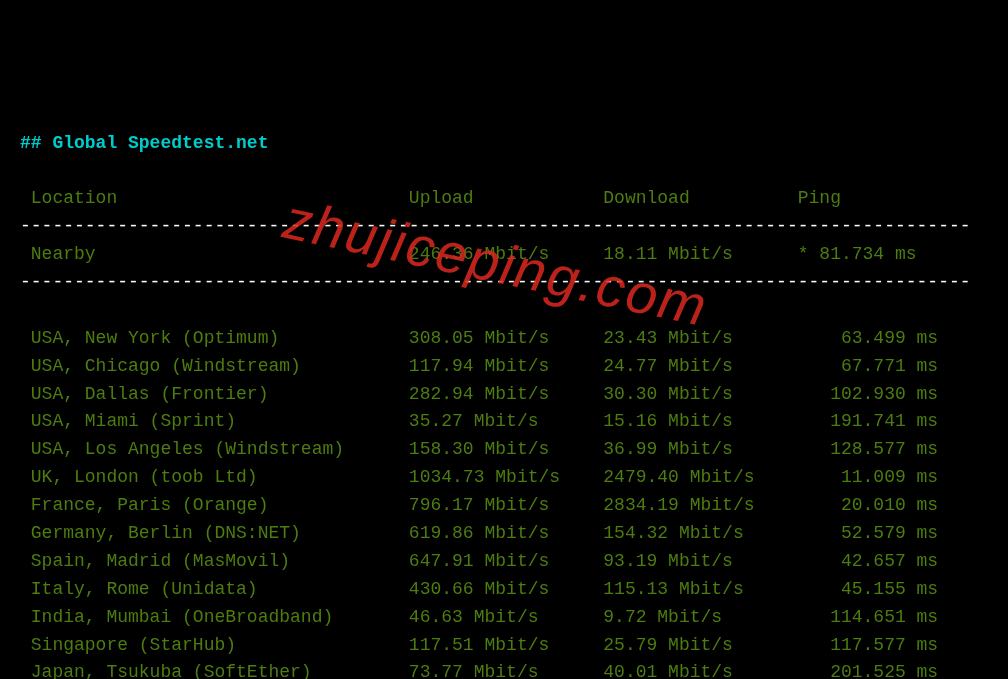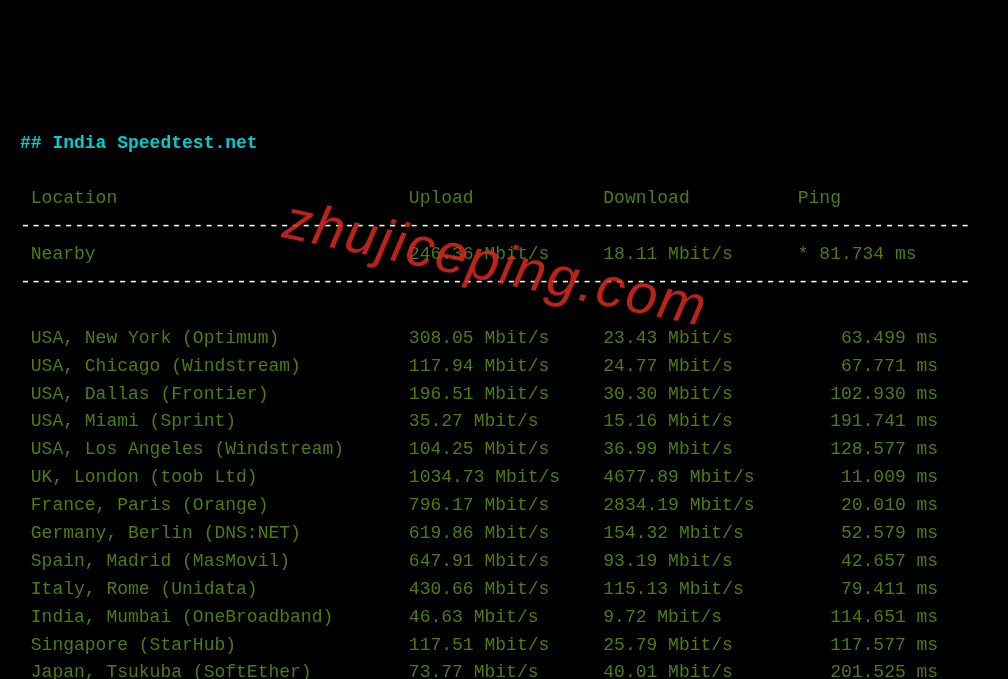--- a/index.html
+++ b/index.html
@@ -36,37 +36,37 @@
       transform: rotate(12deg);
       pointer-events: none;
       letter-spacing: 2px;
     }
   </style>
 </head>
 <body>
 
 
 
-<div id="terminal"><span class="title">## India Speedtest.net</span>
+<div id="terminal"><span class="title">## Global Speedtest.net</span>
 
 <span class="row"> Location                           Upload            Download          Ping</span>
 <span class="separator">----------------------------------------------------------------------------------------</span>
 <span class="row"> Nearby                             246.36 Mbit/s     18.11 Mbit/s      * 81.734 ms</span>
 <span class="separator">----------------------------------------------------------------------------------------</span>
 
 <span class="row"> USA, New York (Optimum)            308.05 Mbit/s     23.43 Mbit/s          63.499 ms</span>
 <span class="row"> USA, Chicago (Windstream)          117.94 Mbit/s     24.77 Mbit/s          67.771 ms</span>
-<span class="row"> USA, Dallas (Frontier)             196.51 Mbit/s     30.30 Mbit/s         102.930 ms</span>
+<span class="row"> USA, Dallas (Frontier)             282.94 Mbit/s     30.30 Mbit/s         102.930 ms</span>
 <span class="row"> USA, Miami (Sprint)                35.27 Mbit/s      15.16 Mbit/s         191.741 ms</span>
-<span class="row"> USA, Los Angeles (Windstream)      104.25 Mbit/s     36.99 Mbit/s         128.577 ms</span>
-<span class="row"> UK, London (toob Ltd)              1034.73 Mbit/s    4677.89 Mbit/s        11.009 ms</span>
+<span class="row"> USA, Los Angeles (Windstream)      158.30 Mbit/s     36.99 Mbit/s         128.577 ms</span>
+<span class="row"> UK, London (toob Ltd)              1034.73 Mbit/s    2479.40 Mbit/s        11.009 ms</span>
 <span class="row"> France, Paris (Orange)             796.17 Mbit/s     2834.19 Mbit/s        20.010 ms</span>
 <span class="row"> Germany, Berlin (DNS:NET)          619.86 Mbit/s     154.32 Mbit/s         52.579 ms</span>
 <span class="row"> Spain, Madrid (MasMovil)           647.91 Mbit/s     93.19 Mbit/s          42.657 ms</span>
-<span class="row"> Italy, Rome (Unidata)              430.66 Mbit/s     115.13 Mbit/s         79.411 ms</span>
+<span class="row"> Italy, Rome (Unidata)              430.66 Mbit/s     115.13 Mbit/s         45.155 ms</span>
 <span class="row"> India, Mumbai (OneBroadband)       46.63 Mbit/s      9.72 Mbit/s          114.651 ms</span>
 <span class="row"> Singapore (StarHub)                117.51 Mbit/s     25.79 Mbit/s         117.577 ms</span>
 <span class="row"> Japan, Tsukuba (SoftEther)         73.77 Mbit/s      40.01 Mbit/s         201.525 ms</span>
 
 
 
 
 </div>
 <div class="watermark">zhujiceping.com</div>
 

